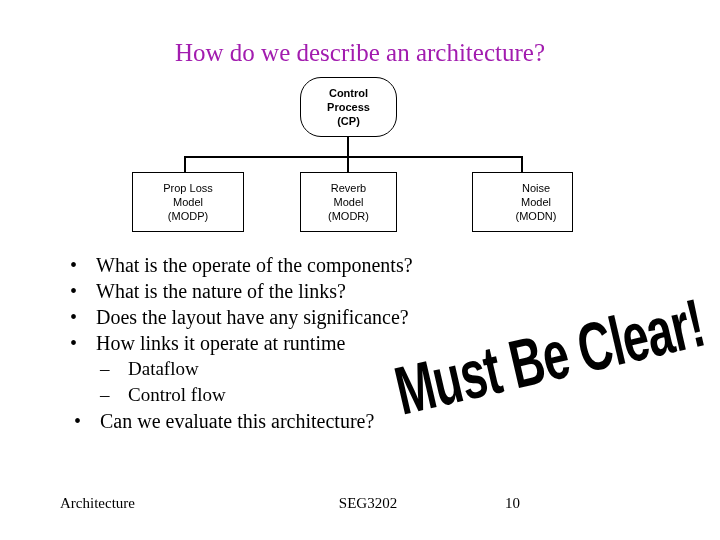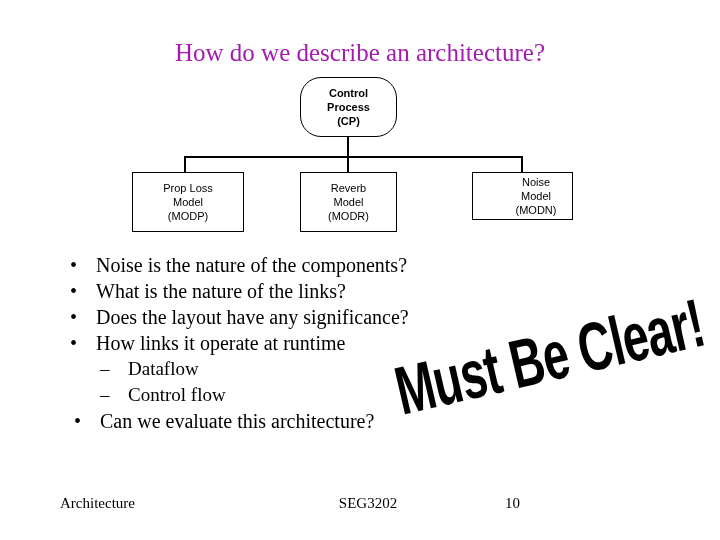--- a/index.html
+++ b/index.html
@@ -183,32 +183,32 @@
     <span class="node-line">Model</span>
     <span class="node-line">(MODP)</span>
   </div>
 
   <div class="node-box" style="left:300px; top:172px; width:97px; height:60px;">
     <span class="node-line">Reverb</span>
     <span class="node-line">Model</span>
     <span class="node-line">(MODR)</span>
   </div>
 
-  <div class="node-box" style="left:472px; top:172px; width:101px; height:48px;padding-left:27px;">
+  <div class="node-box" style="left:472px; top:172px; width:101px; height:60px;padding-left:27px;">
     <span class="node-line">Noise</span>
     <span class="node-line">Model</span>
     <span class="node-line">(MODN)</span>
   </div>
 </div>
 
 <div id="bullets">
 
   <div class="bullet-row level1">
     <span class="bullet-mark">•</span>
-    <span class="bullet-text">Noise is the nature of the components?</span>
+    <span class="bullet-text">What is the operate of the components?</span>
   </div>
 
   <div class="bullet-row level1">
     <span class="bullet-mark">•</span>
     <span class="bullet-text">What is the nature of the links?</span>
   </div>
 
   <div class="bullet-row level1">
     <span class="bullet-mark">•</span>
     <span class="bullet-text">Does the layout have any significance?</span>

